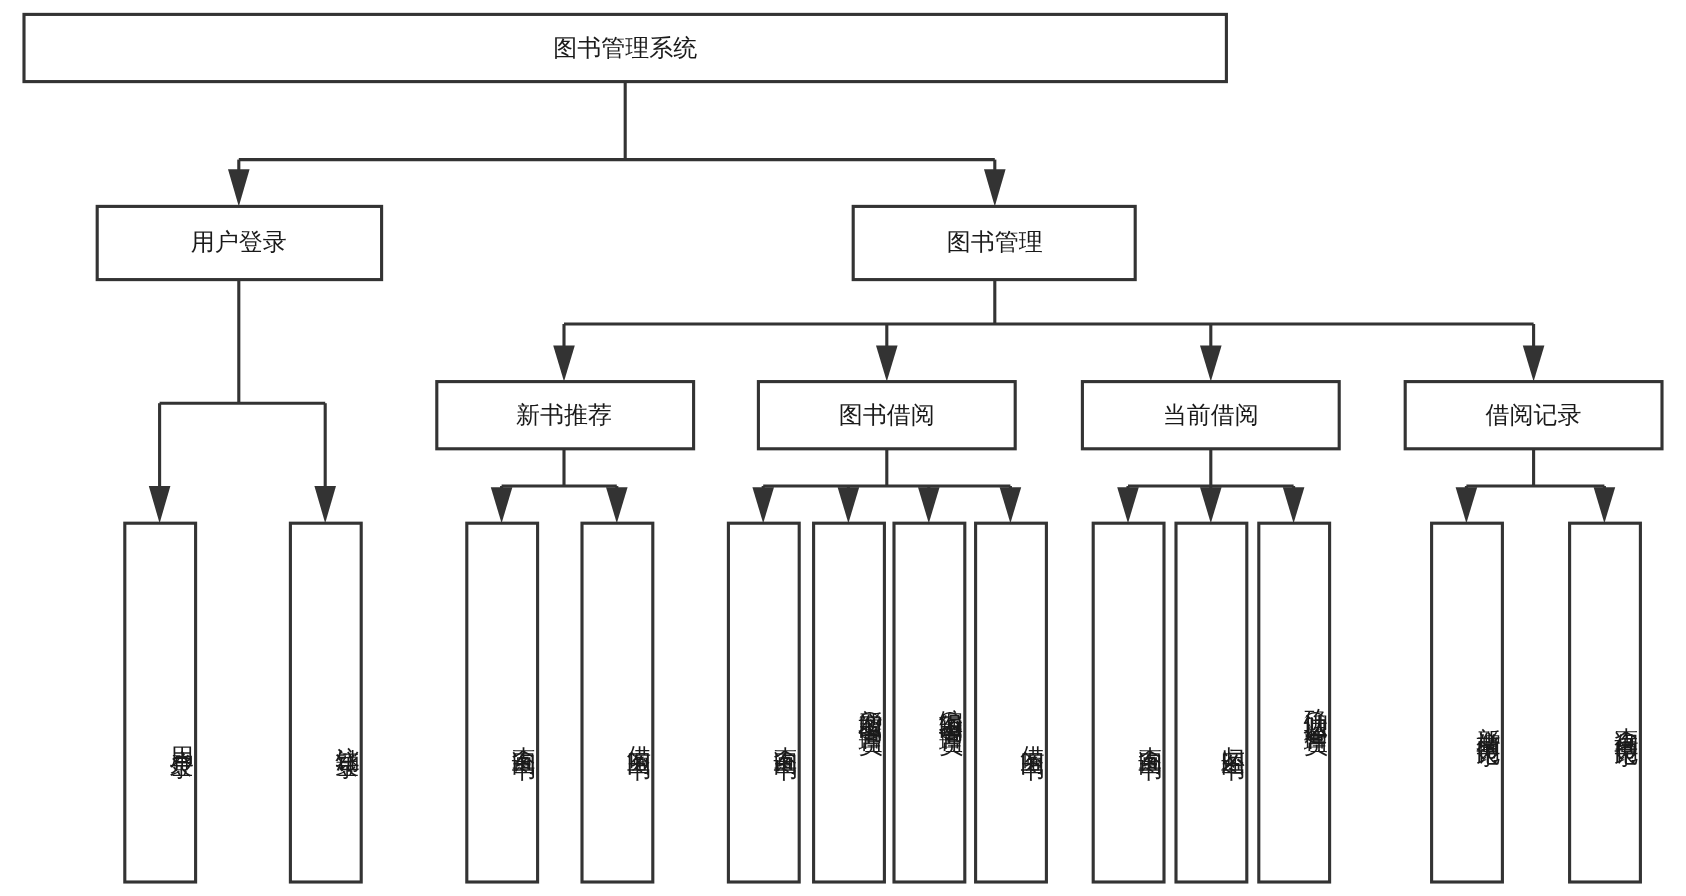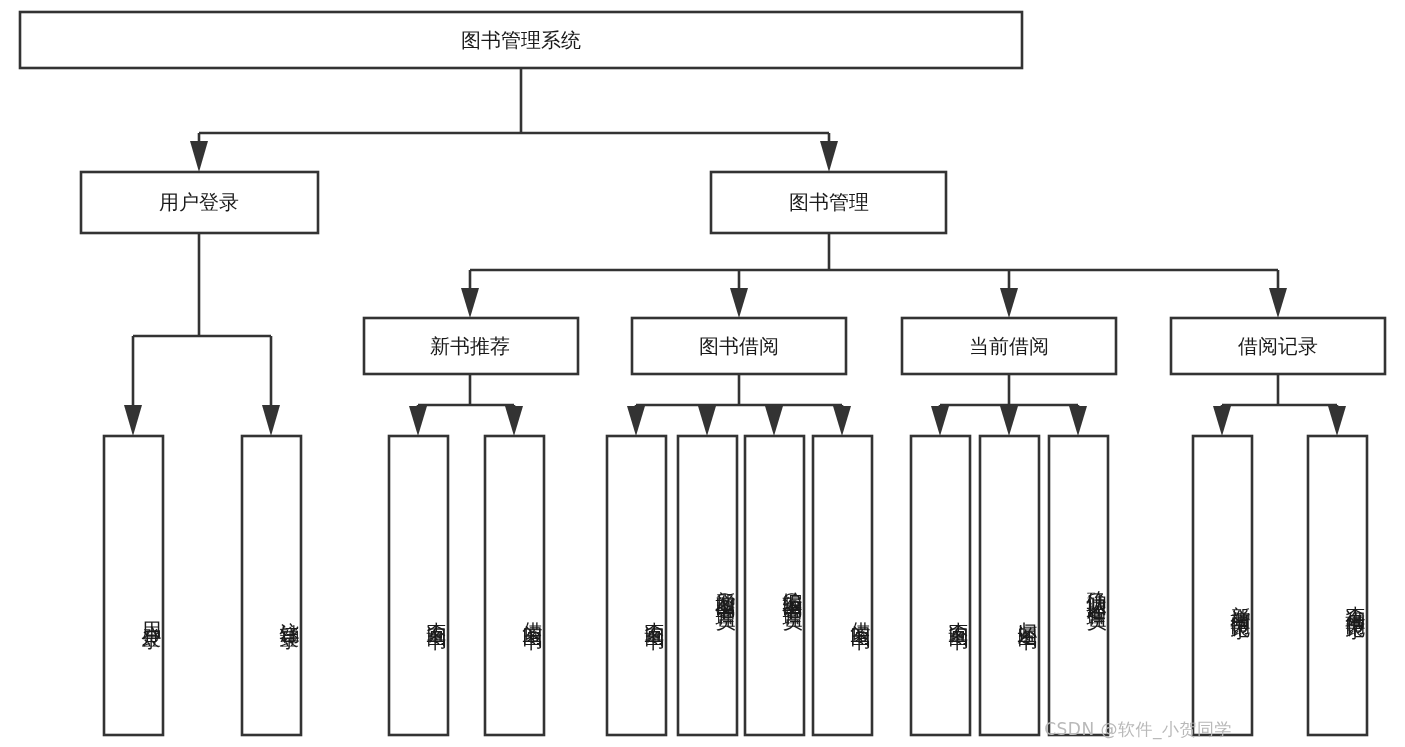--- a/index.html
+++ b/index.html
@@ -189,14 +189,13 @@
   <div class="node-label-v" style="left:607px; top:492px; width:59px; height:240px;">查询图书</div>
   <div class="node-label-v" style="left:678px; top:443px; width:59px; height:290px;">新增图书（管理员）</div>
   <div class="node-label-v" style="left:745px; top:443px; width:59px; height:290px;">编辑图书（管理员）</div>
   <div class="node-label-v" style="left:813px; top:492px; width:59px; height:240px;">借阅图书</div>
   <div class="node-label-v" style="left:911px; top:492px; width:59px; height:240px;">查询图书</div>
   <div class="node-label-v" style="left:980px; top:492px; width:59px; height:240px;">归还图书</div>
   <div class="node-label-v" style="left:1049px; top:443px; width:59px; height:290px;">确认归还（管理员）</div>
   <div class="node-label-v" style="left:1193px; top:466px; width:59px; height:265px;">新增借阅记录</div>
   <div class="node-label-v" style="left:1308px; top:466px; width:59px; height:265px;">查询借阅记录</div>
 
-  <div class="watermark">CSDN @软件_小贺同学</div>
 </div>
 
 </body></html>

